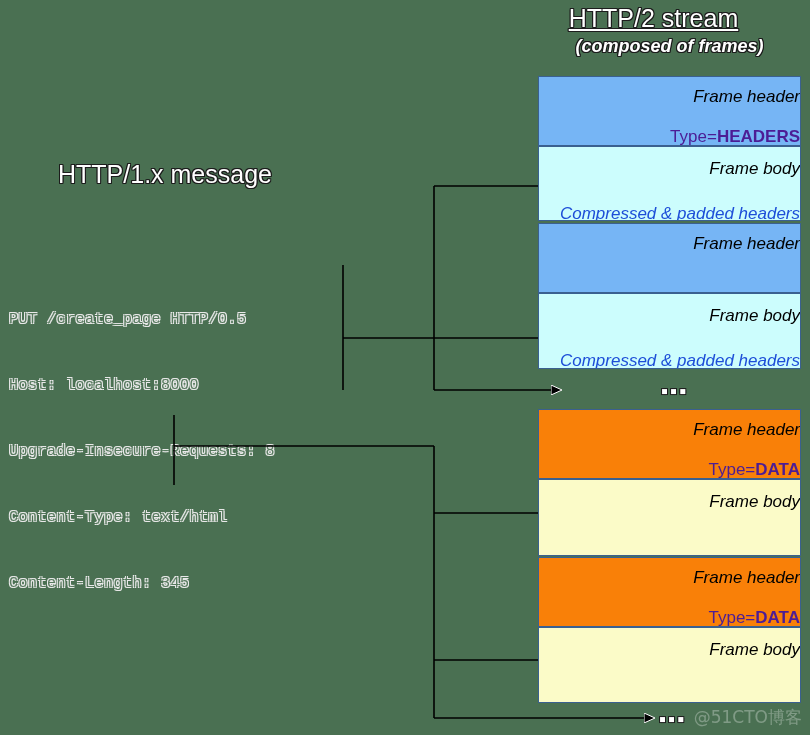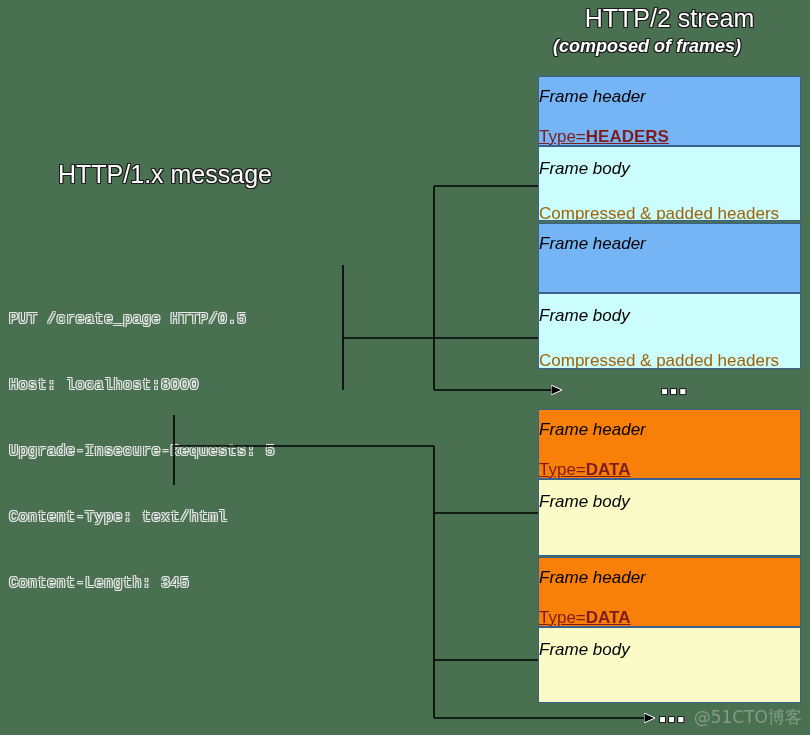--- a/index.html
+++ b/index.html
@@ -32,20 +32,21 @@
       -1px  1px 0 #1d1d1d,  1px  1px 0 #1d1d1d,
        0px -1px 0 #1d1d1d,  0px  1px 0 #1d1d1d,
       -1px  0px 0 #1d1d1d,  1px  0px 0 #1d1d1d;
   }
   .subtitle {
     position: absolute;
     color: #ffffff;
     font-size: 18px;
     font-style: italic;
     font-weight: 700;
+    text-align: center;
     white-space: nowrap;
     text-shadow:
       -1px -1px 0 #1d1d1d,  1px -1px 0 #1d1d1d,
       -1px  1px 0 #1d1d1d,  1px  1px 0 #1d1d1d,
        0px -1px 0 #1d1d1d,  0px  1px 0 #1d1d1d,
       -1px  0px 0 #1d1d1d,  1px  0px 0 #1d1d1d;
   }
 
   
   #message-block {
@@ -65,54 +66,54 @@
   #message-block .msg-line { display: block; height: 22px; }
   #message-block .msg-gap  { display: block; height: 16px; }
 
   
   .frame-box {
     position: absolute;
     left: 538px;
     width: 263px;
     box-sizing: border-box;
     border: 1px solid #3a6090;
-    text-align: left;
+    text-align: right;
     overflow: hidden;
   }
   .frame-box.header-blue   { background: #76b5f5; }
   .frame-box.body-cyan     { background: #ccfdfd; }
   .frame-box.header-orange { background: #f98008; }
   .frame-box.body-yellow   { background: #fbfbc8; }
 
   .fh-title {
     display: block;
     font-size: 17px;
     font-style: italic;
     color: #000;
     line-height: 1;
   }
   .fh-type {
     display: block;
     font-size: 17px;
-    color: #7f1d1d;
-    line-height: 1;
-    text-decoration: underline;
+    color: #4c1d95;
+    line-height: 1;
   }
   .fh-type b { font-weight: 700; }
   .fb-title {
     display: block;
     font-size: 17px;
     font-style: italic;
     color: #000;
     line-height: 1;
   }
   .fb-sub {
     display: block;
     font-size: 17px;
-    color: #a16207;
+    font-style: italic;
+    color: #1d4ed8;
     line-height: 1;
   }
 
   
   #connectors {
     position: absolute;
     left: 0;
     top: 0;
     width: 810px;
     height: 735px;
@@ -143,29 +144,29 @@
     white-space: nowrap;
     font-family: "DejaVu Sans", sans-serif;
     text-align: right;
   }
 </style>
 </head>
 <body>
 
 <div id="root">
 
-  <div class="title" style="left:553px; top:4px; width:233px;">HTTP/2 stream</div>
+  <div class="title" style="left:537px; top:4px; width:233px;text-decoration:underline;">HTTP/2 stream</div>
   <div class="subtitle" style="left:553px; top:36px; width:233px;">(composed of frames)</div>
 
   <div class="title" style="left:0px; top:160px; width:330px;">HTTP/1.x message</div>
 
   <div id="message-block">
     <span class="msg-line">PUT /create_page HTTP/0.5</span>
     <span class="msg-line">Host: localhost:8000</span>
-    <span class="msg-line">Upgrade-Insecure-Requests: 5</span>
+    <span class="msg-line">Upgrade-Insecure-Requests: 8</span>
     <span class="msg-line">Content-Type: text/html</span>
     <span class="msg-line">Content-Length: 345</span>
     <span class="msg-gap"></span>
     
     
     
   </div>
 
   <svg id="connectors" viewBox="0 0 810 735" width="810" height="735">
     <defs>

